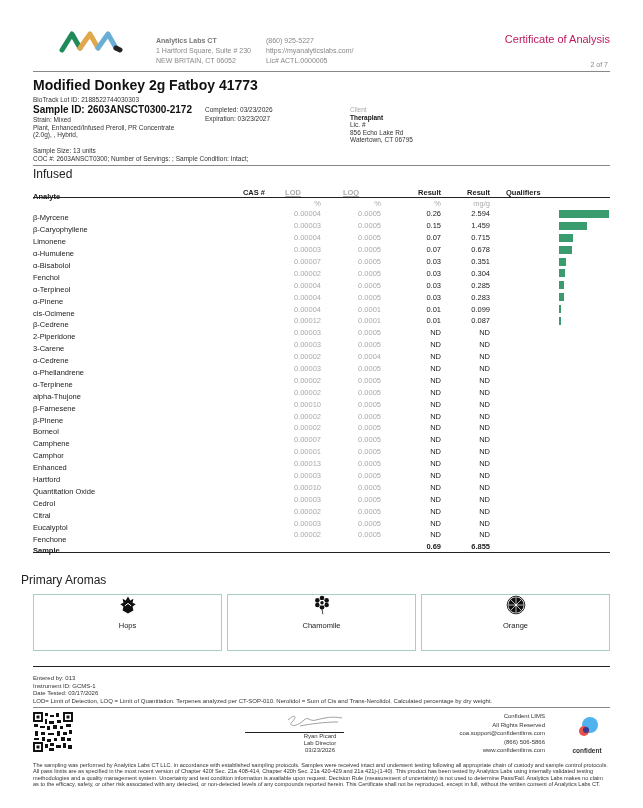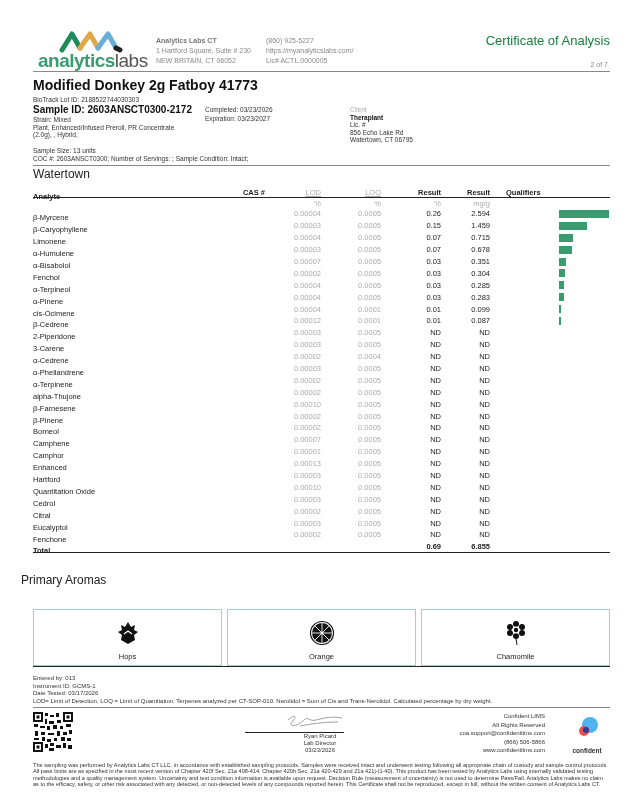--- a/index.html
+++ b/index.html
@@ -5,21 +5,21 @@
   * { box-sizing: border-box; margin: 0; padding: 0; }
   body { width: 643px; height: 808px; background: #fff; font-family: "Liberation Sans", sans-serif; color: #222; position: relative; overflow: hidden; }
   .abs { position: absolute; }
   
   .logo { left: 38px; top: 28px; width: 110px; height: 44px; }
   .logo-text { position: absolute; left: 0; top: 22px; font-size: 19px; font-weight: bold; color: #3a9b6e; letter-spacing: -0.5px; white-space: nowrap; }
   .logo-text .light { font-weight: normal; color: #555; }
   .company { left: 156px; top: 36px; font-size: 7px; line-height: 10px; color: #888; }
   .company .name { font-weight: bold; color: #777; }
   .contact { left: 266px; top: 36px; font-size: 7px; line-height: 10px; color: #888; }
-  .coa-title { right: 33px; top: 33px; font-size: 13px; color: #15803d; }
+  .coa-title { right: 33px; top: 33px; font-size: 11px; color: #be185d; }
   .page-num { right: 35px; top: 61px; font-size: 7px; color: #888; }
   .hr-top { left: 33px; top: 71px; width: 577px; height: 1px; background: #888; }
 
   .product-title { left: 33px; top: 77px; font-size: 14px; font-weight: bold; color: #111; }
   .lot { left: 33px; top: 96px; font-size: 6.5px; color: #333; }
   .sample-id { left: 33px; top: 104px; font-size: 10px; font-weight: bold; color: #111; }
   .dates { left: 205px; top: 106px; font-size: 6.5px; line-height: 8.5px; color: #333; }
   .strain { left: 33px; top: 116px; font-size: 6.5px; line-height: 7.5px; color: #333; width: 170px; }
   .sample-size { left: 33px; top: 147px; font-size: 6.5px; line-height: 7.5px; color: #333; }
   .client { left: 350px; top: 106px; font-size: 6.5px; line-height: 7.5px; color: #333; }
@@ -34,27 +34,27 @@
   .tr.head { font-weight: bold; height: 10px; border-bottom: 1px solid #222; }
   .tr.units { height: 10px; color: #aaa; }
   .tr.total { font-weight: bold; border-bottom: 1px solid #222; }
   .c-analyte { width: 180px; margin-top: 8px; }
   .c-cas { width: 52px; text-align: right; }
   .c-lod { width: 56px; text-align: right; color: #aaa; }
   .c-loq { width: 60px; text-align: right; color: #aaa; }
   .c-rp { width: 60px; text-align: right; }
   .c-rm { width: 49px; text-align: right; }
   .c-q { width: 50px; padding-left: 16px; }
-  .head .c-lod, .head .c-loq { font-weight: normal; text-decoration: underline; }
+  .head .c-lod, .head .c-loq { font-weight: bold; text-decoration: underline; text-align: center; }
   .head .c-rp, .head .c-rm, .head .c-q, .head .c-analyte, .head .c-cas { text-decoration: none; }
   .bar { position: absolute; left: 526px; top: 2px; height: 8px; background: #3a9b6e; }
 
   
   .aromas { left: 33px; top: 594px; width: 577px; display: flex; gap: 5px; }
-  .aroma { flex: 1; height: 57px; border: 1px solid #a8cfc0; display: flex; flex-direction: column; align-items: center; justify-content: flex-end; padding-bottom: 4px; margin-top: 15px; }
+  .aroma { flex: 1; height: 57px; border: 1px solid #a8cfc0; display: flex; flex-direction: column; align-items: center; justify-content: flex-end; padding-bottom: 20px; }
   .aroma svg { width: 26px; height: 26px; margin-bottom: 6px; }
   .aroma span { font-size: 7.5px; color: #222; }
   .hr-bottom { left: 33px; top: 666px; width: 577px; height: 1px; background: #222; }
 
   .notes { left: 33px; top: 675px; font-size: 6px; line-height: 7.6px; color: #333; }
   .hr-notes { left: 33px; top: 707px; width: 577px; height: 1px; background: #888; }
   .qr { left: 33px; top: 712px; width: 40px; height: 40px; }
   .sig { left: 280px; top: 712px; width: 70px; height: 20px; }
   .sig-line { left: 245px; top: 732px; width: 99px; height: 1px; background: #222; }
   .signer { left: 290px; top: 733px; font-size: 6px; line-height: 7px; color: #333; text-align: center; width: 60px; }
@@ -65,21 +65,20 @@
 </head>
 <body>
 
 <div class="abs logo">
   <svg width="80" height="26" viewBox="0 0 80 26" style="position:absolute;left:20px;top:0">
     <path d="M4 22 L14 6 L22 20" stroke="#1f8a5a" stroke-width="5" fill="none" stroke-linecap="round" stroke-linejoin="round"></path>
     <path d="M22 20 L32 6 L40 20" stroke="#e0a84a" stroke-width="5" fill="none" stroke-linecap="round" stroke-linejoin="round"></path>
     <path d="M40 20 L50 6 L58 20" stroke="#6aaed6" stroke-width="5" fill="none" stroke-linecap="round" stroke-linejoin="round"></path>
     <path d="M58 20 L62 22" stroke="#222" stroke-width="5" fill="none" stroke-linecap="round"></path>
   </svg>
-  <div class="logo-text"><span>analytics</span><span class="light">labs</span></div>
 </div>
 <div class="abs company">
   <div class="name">Analytics Labs CT</div>
   <div>1 Hartford Square, Suite # 230</div>
   <div>NEW BRITAIN, CT 06052</div>
 </div>
 <div class="abs contact">
   <div>(860) 925-5227</div>
   <div>https://myanalyticslabs.com/</div>
   <div>Lic# ACTL.0000005</div>
@@ -106,21 +105,21 @@
 </div>
 <div class="abs client">
   <div class="lbl">Client</div>
   <div class="cname">Theraplant</div>
   <div>Lic. #</div>
   <div>856 Echo Lake Rd</div>
   <div>Watertown, CT 06795</div>
 </div>
 <div class="abs hr-mid"></div>
 
-<div class="abs section-title" style="left:33px;top:167px">Watertown</div>
+<div class="abs section-title" style="left:33px;top:167px">Infused</div>
 <div class="abs tbl">
   <div class="tr head">
     <div class="c-analyte">Analyte</div>
     <div class="c-cas">CAS #</div>
     <div class="c-lod">LOD</div>
     <div class="c-loq">LOQ</div>
     <div class="c-rp">Result</div>
     <div class="c-rm">Result</div>
     <div class="c-q">Qualifiers</div>
   </div>
@@ -390,67 +389,67 @@
         <div class="c-analyte">Fenchone</div>
         <div class="c-cas"></div>
         <div class="c-lod">0.00002</div>
         <div class="c-loq">0.0005</div>
         <div class="c-rp">ND</div>
         <div class="c-rm">ND</div>
         <div class="c-q"></div>
       </div>
     </div>
   <div class="tr total">
-    <div class="c-analyte">Total</div>
+    <div class="c-analyte">Sample</div>
     <div class="c-cas"></div>
       <div class="c-lod"></div>
       <div class="c-loq"></div>
     <div class="c-rp">0.69</div>
     <div class="c-rm">6.855</div>
   </div>
 </div>
 
 <div class="abs section-title" style="left:21px;top:573px">Primary Aromas</div>
 <div class="abs aromas">
   <div class="aroma">
     <svg viewBox="0 0 26 26">
         <path d="M13 2 L16 7 L20 5 L19 10 L23 12 L19 15 L20 20 L13 24 L6 20 L7 15 L3 12 L7 10 L6 5 L10 7 Z" fill="#111"></path>
         <path d="M9 14 L13 11 L17 14" stroke="#fff" stroke-width="1.3" fill="none"></path>
       </svg>
     <span>Hops</span>
-  </div>
-  <div class="aroma">
-    <svg viewBox="0 0 26 26">
-        <circle cx="13" cy="13" r="11.5" fill="#fff" stroke="#111" stroke-width="1.2"></circle>
-        <circle cx="13" cy="13" r="10" fill="#111"></circle>
-        <g stroke="#fff" stroke-width="0.9">
-          <line x1="13" y1="3" x2="13" y2="23"></line>
-          <line x1="3" y1="13" x2="23" y2="13"></line>
-          <line x1="6" y1="6" x2="20" y2="20"></line>
-          <line x1="20" y1="6" x2="6" y2="20"></line>
-        </g>
-        <circle cx="13" cy="13" r="1.3" fill="#fff"></circle>
-      </svg>
-    <span>Orange</span>
   </div>
   <div class="aroma">
     <svg viewBox="0 0 26 26">
         <g fill="#111">
           <circle cx="13" cy="4" r="3"></circle>
           <circle cx="19" cy="7" r="3"></circle>
           <circle cx="19" cy="13" r="3"></circle>
           <circle cx="13" cy="16" r="3"></circle>
           <circle cx="7" cy="13" r="3"></circle>
           <circle cx="7" cy="7" r="3"></circle>
         </g>
         <circle cx="13" cy="10" r="3.5" fill="#fff"></circle>
         <circle cx="13" cy="10" r="2.2" fill="#111"></circle>
         <line x1="13" y1="18" x2="14" y2="25" stroke="#111" stroke-width="1"></line>
       </svg>
     <span>Chamomile</span>
+  </div>
+  <div class="aroma">
+    <svg viewBox="0 0 26 26">
+        <circle cx="13" cy="13" r="11.5" fill="#fff" stroke="#111" stroke-width="1.2"></circle>
+        <circle cx="13" cy="13" r="10" fill="#111"></circle>
+        <g stroke="#fff" stroke-width="0.9">
+          <line x1="13" y1="3" x2="13" y2="23"></line>
+          <line x1="3" y1="13" x2="23" y2="13"></line>
+          <line x1="6" y1="6" x2="20" y2="20"></line>
+          <line x1="20" y1="6" x2="6" y2="20"></line>
+        </g>
+        <circle cx="13" cy="13" r="1.3" fill="#fff"></circle>
+      </svg>
+    <span>Orange</span>
   </div>
 </div>
 <div class="abs hr-bottom"></div>
 
 <div class="abs notes">
   <div>Entered by: 013</div>
   <div>Instrument ID: GCMS-1</div>
   <div>Date Tested: 03/17/2026</div>
   <div>LOD= Limit of Detection, LOQ = Limit of Quantitation. Terpenes analyzed per CT-SOP-010. Nerolidol = Sum of Cis and Trans-Nerolidol. Calculated percentage by dry weight.</div>
 </div>

